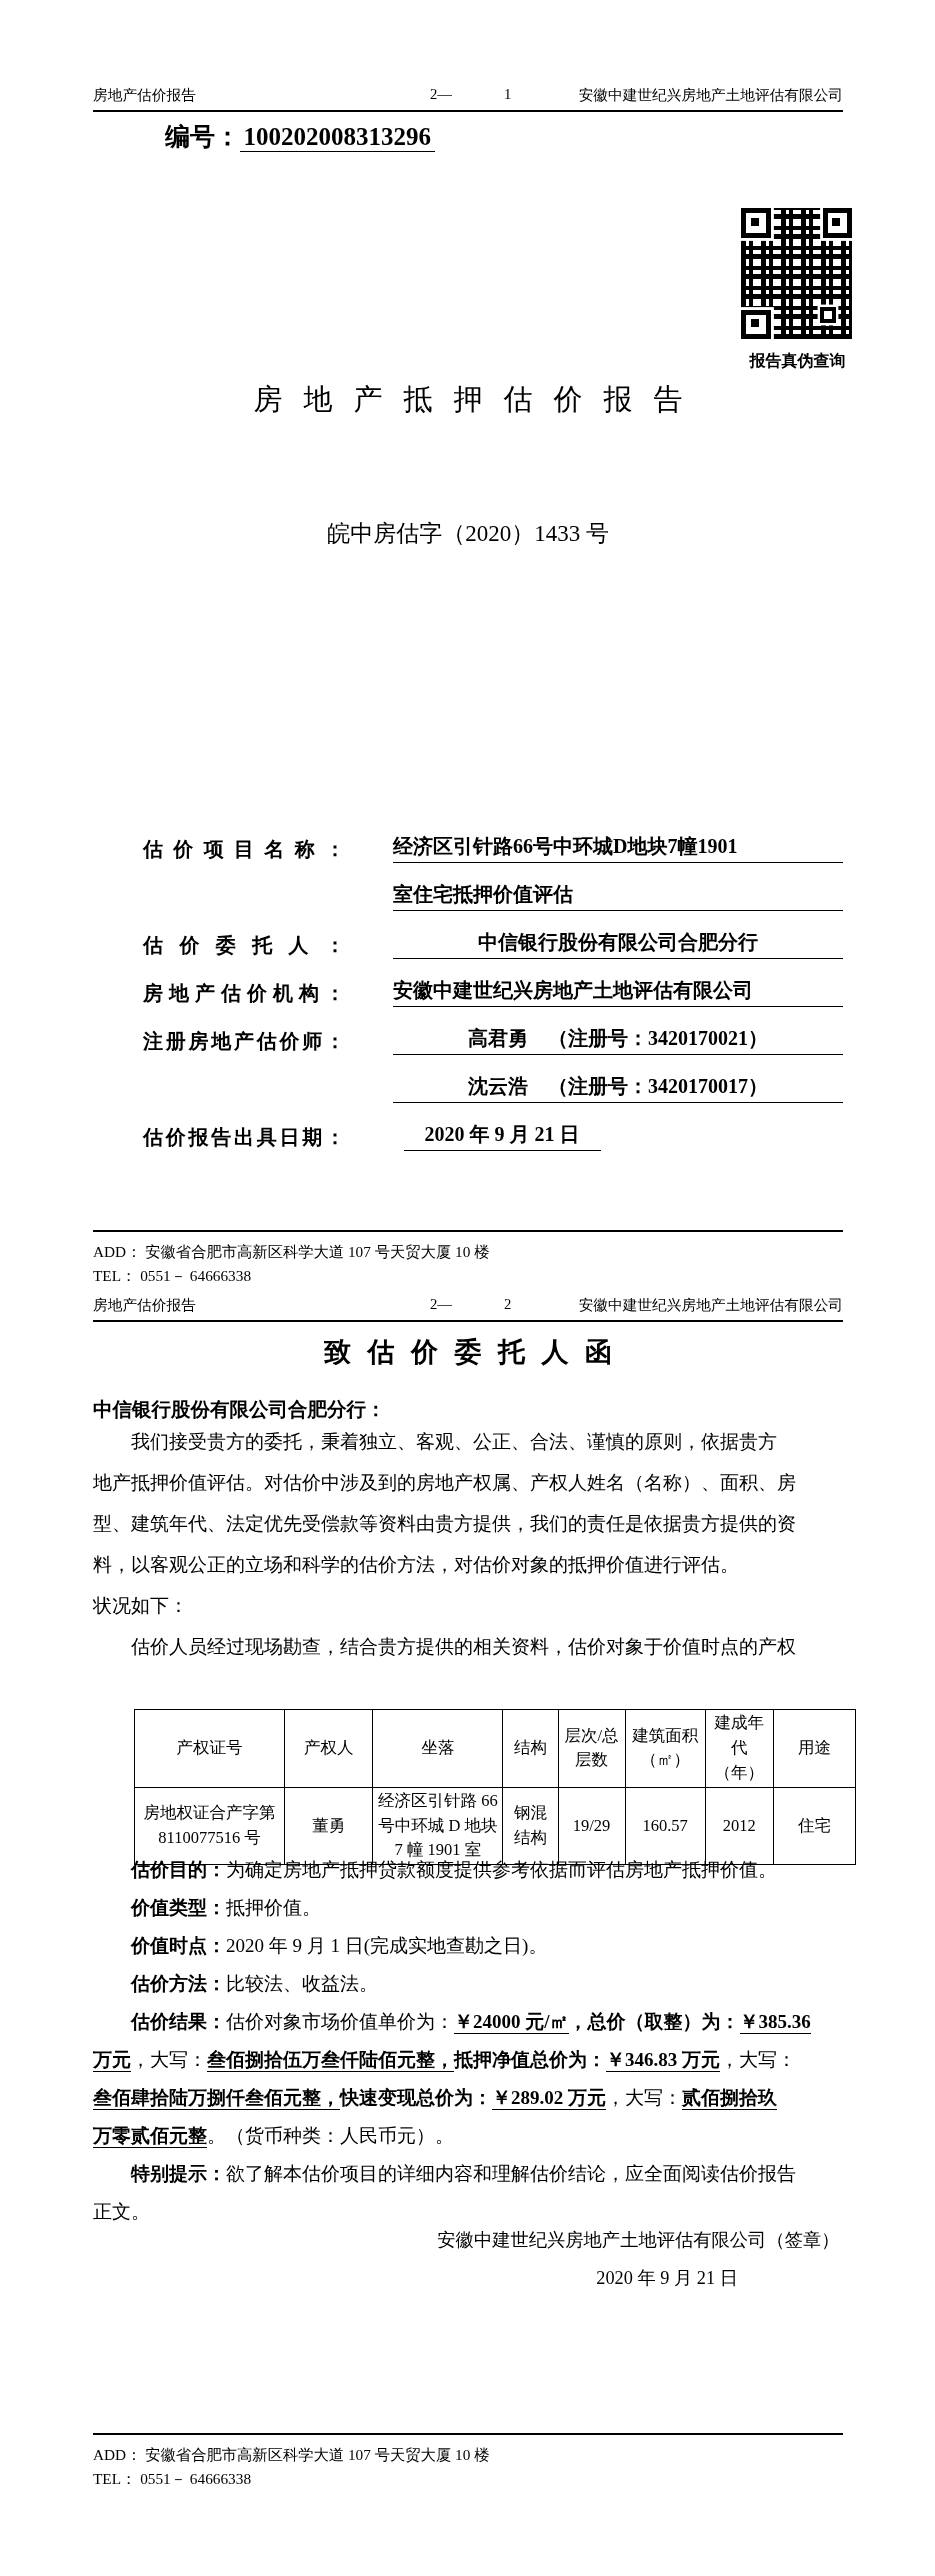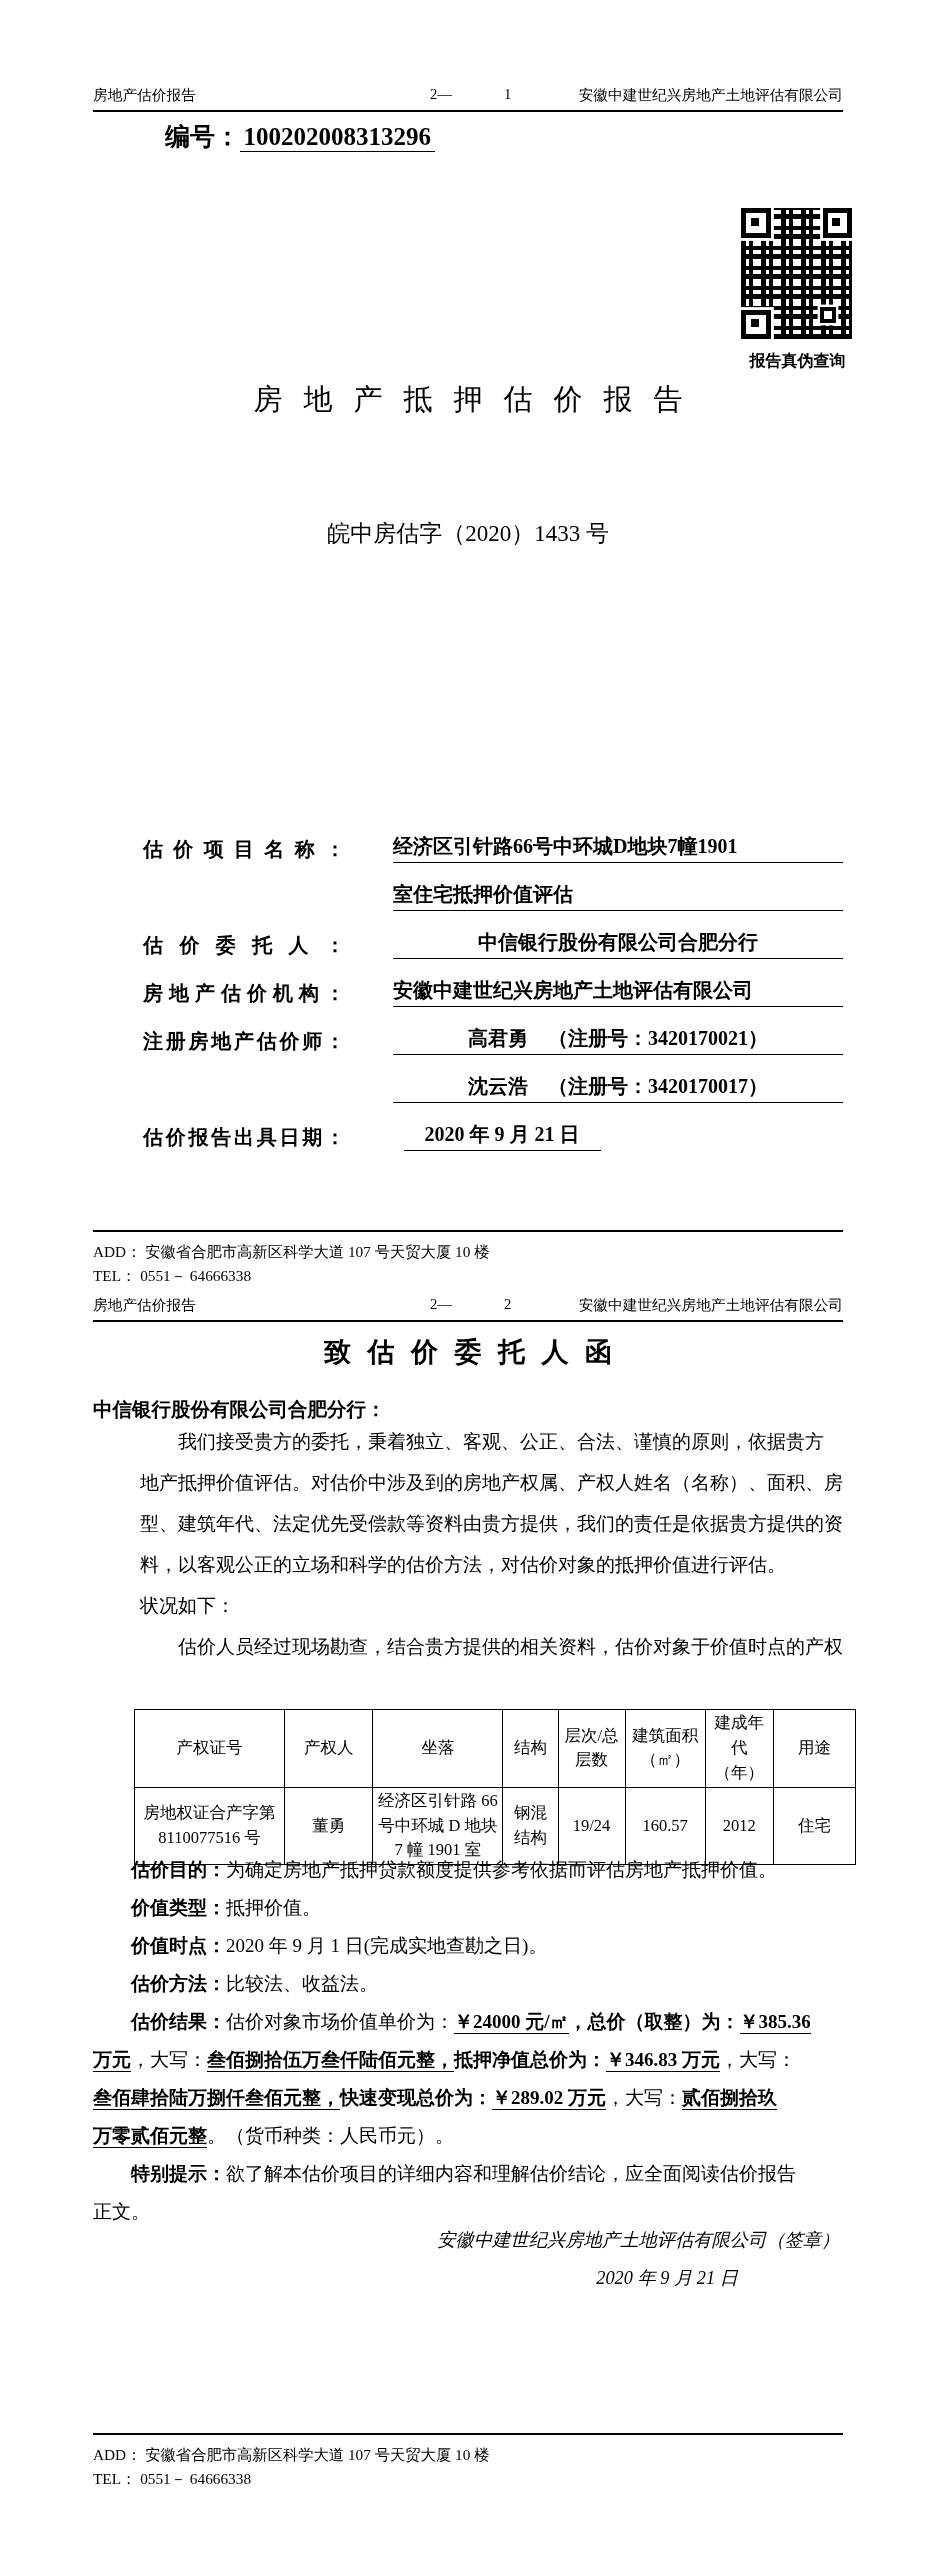--- a/index.html
+++ b/index.html
@@ -41,30 +41,30 @@
   .fv { flex:1 1 auto; border-bottom:1.8px solid #000; padding-bottom:2.4px; }
   .fv.c { text-align:center; }
   .fv-hug { flex:0 0 auto; border-bottom:1.8px solid #000; padding:0 21px 2.4px; margin-left:10.6px; }
 
   
   .p2c { position:absolute; left:93px; right:93px; top:1334px; height:1242px; font-size:19px; }
   .l-title { position:absolute; left:0; right:0; top:0; text-align:center;
              font-size:27px; font-weight:700; letter-spacing:16.5px; text-indent:16.5px; }
   .salut { position:absolute; left:0; top:62px; font-size:19.5px; font-weight:700; }
   .bodyb { position:absolute; left:0; right:0; top:87px; line-height:41px; }
-  .bline { height:41px;margin-left:47px; }
+  .bline { height:41px; }
   .ind { text-indent:38px; }
   .items { position:absolute; left:0; right:0; top:517px; line-height:38px; }
   .iline { height:38px; }
   .ptable { position:absolute; left:41px; top:375px; width:722px; border-collapse:collapse;
             table-layout:fixed; font-size:16.5px; }
   .ptable th, .ptable td { border:1.2px solid #000; text-align:center; vertical-align:middle;
             font-weight:400; line-height:1.5; padding:1.2px 3.5px; }
   .ptable tr.h { height:61px; } .ptable tr.d { height:67px; }
-  .sign { position:absolute; left:0; right:0; top:887px; font-size:18.3px; line-height:38px;font-style:italic; }
+  .sign { position:absolute; left:0; right:0; top:887px; font-size:18.3px; line-height:38px; }
   .sr  { text-align:right; padding-right:3.5px; }
   .sr2 { text-align:right; padding-right:105px; }
 
   
   .b { font-weight:700; }
   .u { border-bottom:1.8px solid #000; padding-bottom:0.6px; }
 </style>
 </head>
 <body>
 
@@ -173,21 +173,21 @@
           <th>层次/总层数</th>
           <th>建筑面积（㎡）</th>
           <th>建成年代（年）</th>
           <th>用途</th>
         </tr>
         <tr class="d">
           <td>房地权证合产字第 8110077516 号</td>
           <td>董勇</td>
           <td>经济区引针路 66 号中环城 D 地块 7 幢 1901 室</td>
           <td>钢混结构</td>
-          <td>19/24</td>
+          <td>19/29</td>
           <td>160.57</td>
           <td>2012</td>
           <td>住宅</td>
         </tr>
       </tbody>
         </table>
 
       <div class="items">
         <div class="iline ind"><span class="b">估价目的：</span><span>为确定房地产抵押贷款额度提供参考依据而评估房地产抵押价值。</span></div>
         <div class="iline ind"><span class="b">价值类型：</span><span>抵押价值。</span></div>

